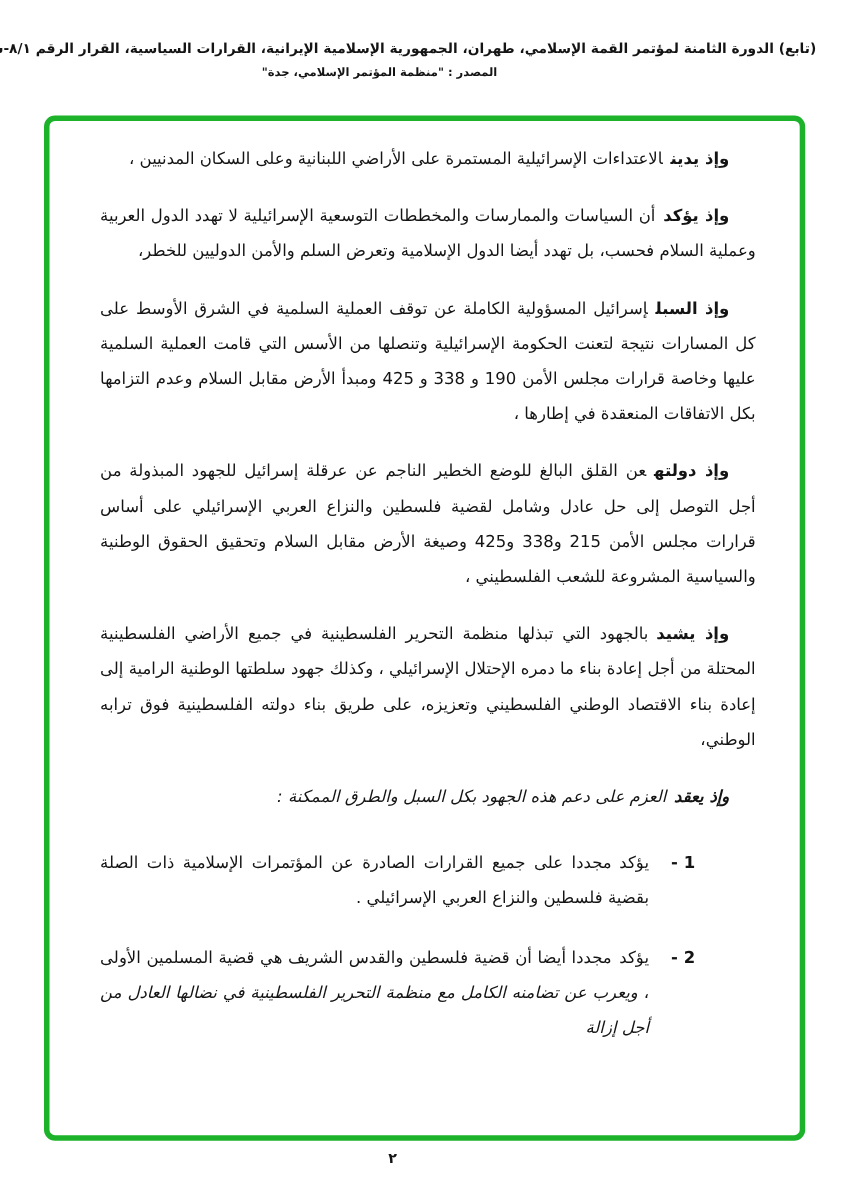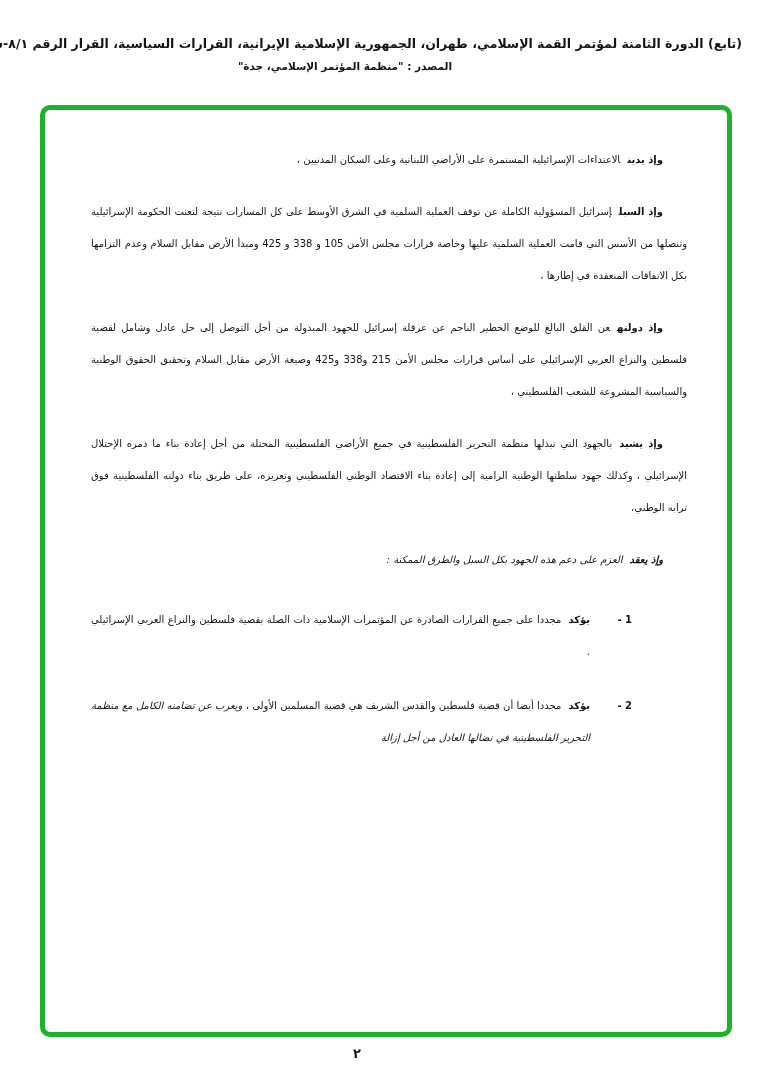--- a/index.html
+++ b/index.html
@@ -41,24 +41,24 @@
     border: 5px solid var(--green);
     border-radius: 10px;
     background: #ffffff;
   }
 
   
   .document-body {
     position: absolute;
     left: 45px; top: 110px;
     width: 682px; height: 922px;
-    padding: 34px 40px 0 46px;
+    padding: 18px 40px 0 46px;
     direction: rtl;
     text-align: justify;
-    font-size: 10px;
+    font-size: 15px;
     line-height: 32px;
     overflow: hidden;
   }
   .para {
     text-indent: 24px;
     margin-bottom: 20px;
   }
   .para.last-preamble { margin: 4px 0 28px; font-style: italic; }
   .lead {
     font-weight: bold;
@@ -69,21 +69,21 @@
     padding-right: 97px;
     margin-bottom: 22px;
   }
   .item-marker {
     position: absolute;
     top: 0; right: 55px;
     font-weight: bold;
     white-space: nowrap;
   }
   .item-lead {
-    font-weight: bold;
+    font-weight: normal;
     margin-left: 7px;
     letter-spacing: 1px;
   }
   .cursive { font-style: italic; }
 
   
   .page-number {
     position: absolute;
     top: 1046px; left: 0;
     width: 714px;
@@ -99,22 +99,23 @@
   <div class="header-main">(تابع) الدورة الثامنة لمؤتمر القمة الإسلامي، طهران، الجمهورية الإسلامية الإيرانية، القرارات السياسية، القرار الرقم ٨/١-س(ق.إ)</div>
   <div class="header-source">المصدر :  "منظمة المؤتمر الإسلامي، جدة"</div>
 </div>
 
 <div class="document-frame"></div>
 
 <div class="document-body">
 
   <p class="para"><span class="lead">وإذ يدين</span><span>الاعتداءات  الإسرائيلية المستمرة على الأراضي اللبنانية وعلى السكان المدنيين ،</span></p>
 
+  <p class="para"><span class="lead">وإذ يؤكد</span><span>أن السياسات والممارسات والمخططات التوسعية الإسرائيلية لا تهدد الدول العربية وعملية السلام فحسب، بل تهدد أيضا الدول الإسلامية وتعرض السلم والأمن الدوليين للخطر،</span></p>
 
-  <p class="para"><span class="lead">وإذ السبل</span><span>إسرائيل المسؤولية الكاملة عن توقف  العملية السلمية في الشرق الأوسط على كل المسارات نتيجة لتعنت الحكومة الإسرائيلية وتنصلها من الأسس التي قامت العملية السلمية عليها وخاصة قرارات مجلس الأمن 105 و 338 و 425 ومبدأ الأرض مقابل السلام وعدم التزامها بكل الاتفاقات المنعقدة في إطارها ،</span></p>
+  <p class="para"><span class="lead">وإذ السبل</span><span>إسرائيل المسؤولية الكاملة عن توقف  العملية السلمية في الشرق الأوسط على كل المسارات نتيجة لتعنت الحكومة الإسرائيلية وتنصلها من الأسس التي قامت العملية السلمية عليها وخاصة قرارات مجلس الأمن 190 و 338 و 425 ومبدأ الأرض مقابل السلام وعدم التزامها بكل الاتفاقات المنعقدة في إطارها ،</span></p>
 
   <p class="para"><span class="lead">وإذ دولته</span><span>عن القلق البالغ للوضع الخطير الناجم عن عرقلة إسرائيل للجهود المبذولة من أجل التوصل إلى حل عادل وشامل لقضية فلسطين والنزاع العربي الإسرائيلي على أساس قرارات مجلس الأمن 215 و338 و425 وصيغة الأرض مقابل السلام وتحقيق الحقوق الوطنية والسياسية المشروعة للشعب الفلسطيني ،</span></p>
 
   <p class="para"><span class="lead">وإذ يشيد</span><span>بالجهود التي تبذلها منظمة التحرير الفلسطينية في جميع الأراضي الفلسطينية المحتلة من أجل إعادة بناء ما دمره الإحتلال الإسرائيلي ، وكذلك جهود سلطتها  الوطنية الرامية إلى إعادة بناء الاقتصاد الوطني الفلسطيني وتعزيزه، على طريق بناء دولته الفلسطينية فوق ترابه الوطني،</span></p>
 
   <p class="para last-preamble"><span class="lead">وإذ يعقد</span><span>العزم على دعم هذه الجهود بكل السبل والطرق الممكنة :</span></p>
 
   <div class="numbered-item">
     <span class="item-marker">1 -</span><span class="item-lead">يؤكد</span><span>مجددا على جميع القرارات الصادرة عن المؤتمرات الإسلامية ذات الصلة بقضية فلسطين والنزاع العربي الإسرائيلي .</span><span class="cursive"></span>
   </div>

